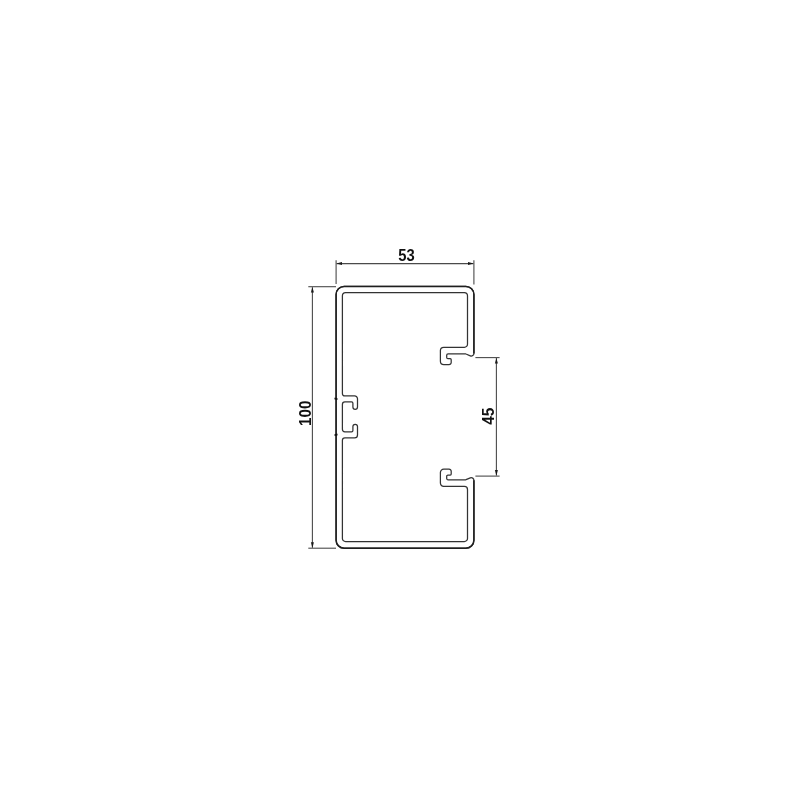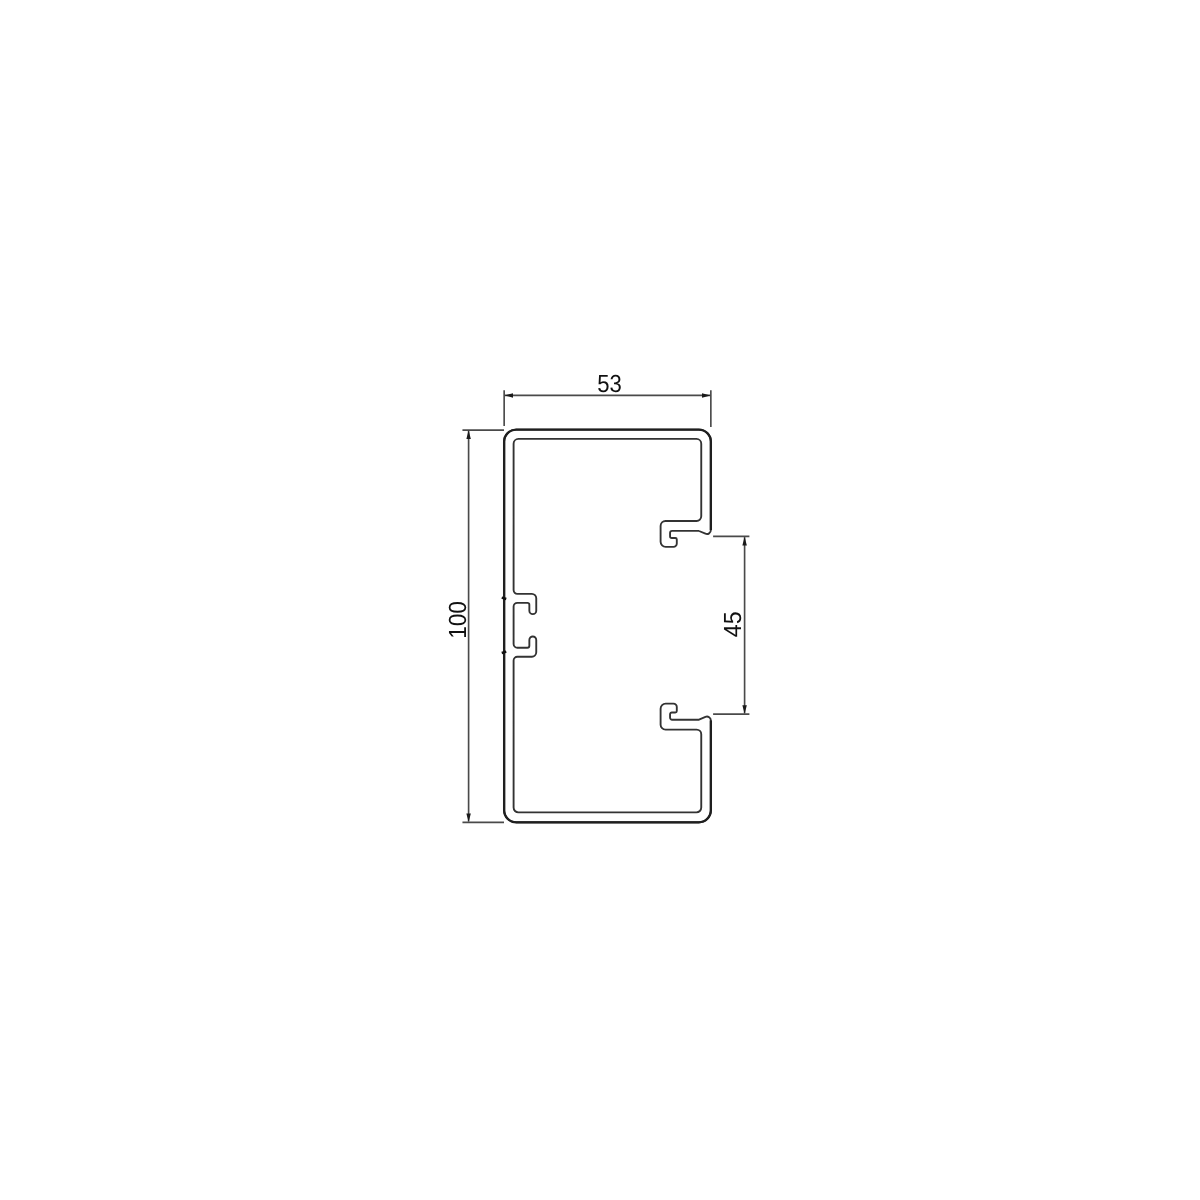--- a/index.html
+++ b/index.html
@@ -1,16 +1,16 @@
 <!DOCTYPE html>
 <html><head>
 <meta charset="utf-8">
 <style>
   html,body { margin:0; padding:0; background:#ffffff; }
-  .wrap { width:800px; height:800px; position:relative; }
+  .wrap { width:800px; height:800px; position:relative;font-weight:bold; }
   text { font-family:"Liberation Sans", sans-serif; fill:#111; }
 </style>
 </head>
 <body>
 <div class="wrap">
 <svg width="800" height="800" viewBox="0 0 800 800" xmlns="http://www.w3.org/2000/svg">
 
   <path d="M 344.1,286.4 L 465.9,286.4 A 8.0 8.0 0 0 1 473.9,294.4 L 473.9,353.4 A 2.6 2.6 0 0 1 470.3,355.8 L 466.0,354.0 A 0.9 0.9 0 0 0 465.6,353.9 L 448.1,353.9 A 1.4 1.4 0 0 0 446.7,355.3 L 446.7,357.5 A 1.2 1.2 0 0 0 447.9,358.7 L 450.2,358.7 A 1.0 1.0 0 0 1 451.2,359.7 L 451.2,362.4 A 2.2 2.2 0 0 1 449.0,364.6 L 443.8,364.6 A 3.4 3.4 0 0 1 440.4,361.2 L 440.4,350.6 A 3.3 3.3 0 0 1 443.7,347.3 L 464.4,347.3 A 3.1 3.1 0 0 0 467.5,344.2 L 467.5,295.8 A 3.2 3.2 0 0 0 464.3,292.6 L 345.6,292.6 A 3.2 3.2 0 0 0 342.4,295.8 L 342.4,393.4 A 2.5 2.5 0 0 0 344.9,395.9 L 354.6,395.9 A 2.9 2.9 0 0 1 357.5,398.8 L 357.5,407.1 A 2.3 2.3 0 0 1 355.2,409.4 L 355.2,409.4 A 2.3 2.3 0 0 1 352.9,407.1 L 352.9,403.2 A 1.3 1.3 0 0 0 351.6,401.9 L 344.9,401.9 A 2.5 2.5 0 0 0 342.4,404.4 L 342.4,429.3 A 2.5 2.5 0 0 0 344.9,431.8 L 351.6,431.8 A 1.3 1.3 0 0 0 352.9,430.5 L 352.9,426.6 A 2.3 2.3 0 0 1 355.2,424.3 L 355.2,424.3 A 2.3 2.3 0 0 1 357.5,426.6 L 357.5,434.9 A 2.9 2.9 0 0 1 354.6,437.8 L 344.9,437.8 A 2.5 2.5 0 0 0 342.4,440.3 L 342.4,538.4 A 3.2 3.2 0 0 0 345.6,541.6 L 464.3,541.6 A 3.2 3.2 0 0 0 467.5,538.4 L 467.5,489.5 A 3.1 3.1 0 0 0 464.4,486.4 L 443.7,486.4 A 3.3 3.3 0 0 1 440.4,483.1 L 440.4,472.5 A 3.4 3.4 0 0 1 443.8,469.1 L 449.0,469.1 A 2.2 2.2 0 0 1 451.2,471.3 L 451.2,474.0 A 1.0 1.0 0 0 1 450.2,475.0 L 447.9,475.0 A 1.2 1.2 0 0 0 446.7,476.2 L 446.7,478.4 A 1.4 1.4 0 0 0 448.1,479.8 L 465.6,479.8 A 0.9 0.9 0 0 0 466.0,479.7 L 470.3,477.9 A 2.6 2.6 0 0 1 473.9,480.3 L 473.9,540.2 A 8.0 8.0 0 0 1 465.9,548.2 L 344.1,548.2 A 8.0 8.0 0 0 1 336.1,540.2 L 336.1,294.4 A 8.0 8.0 0 0 1 344.1,286.4 Z" fill="#ffffff" stroke="#333333" stroke-width="1.25" stroke-linejoin="round"></path>
 
   <path d="M 473.9,353.4 L 473.9,294.4 A 8 8 0 0 0 465.9,286.4 L 344.1,286.4 A 8 8 0 0 0 336.1,294.4 L 336.1,540.2 A 8 8 0 0 0 344.1,548.2 L 465.9,548.2 A 8 8 0 0 0 473.9,540.2 L 473.9,480.3" fill="none" stroke="#1f1f1f" stroke-width="1.55"></path>

